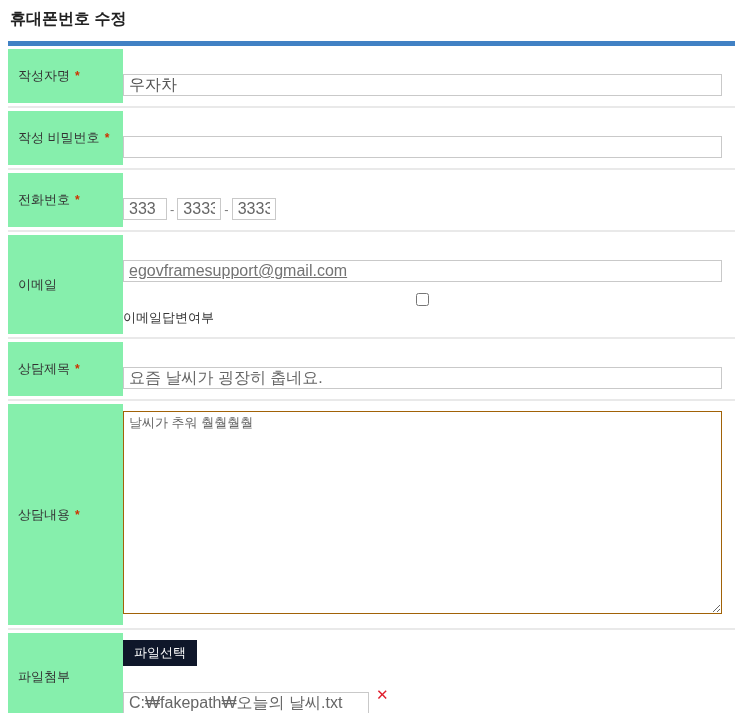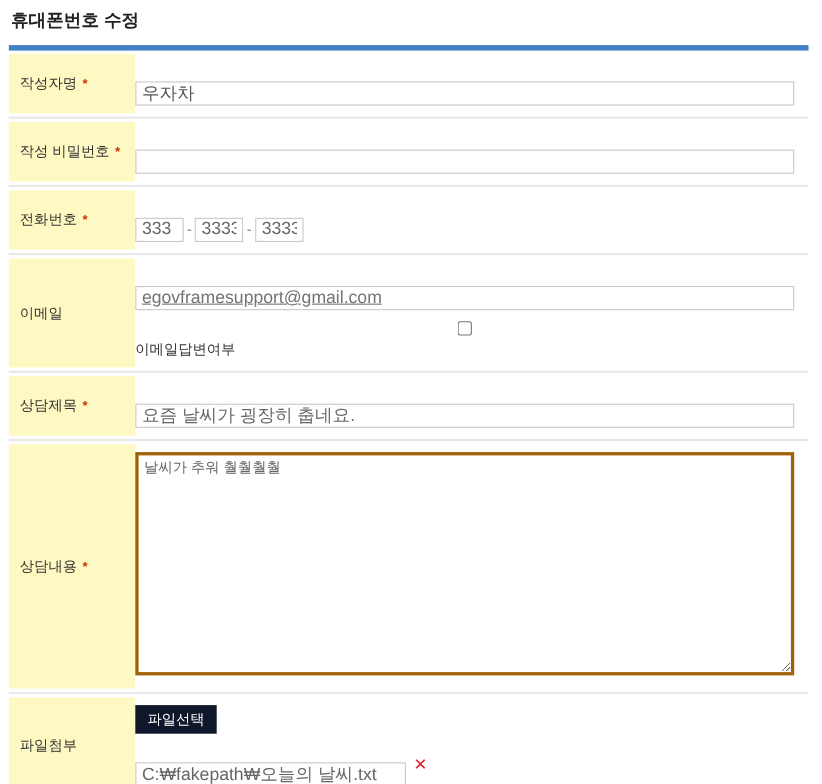--- a/index.html
+++ b/index.html
@@ -15,21 +15,21 @@
   .page-title {
     font-size: 16px; font-weight: bold; color: #222;
     margin: 3px 0 11px 2px; letter-spacing: 0;
   }
   .accent-bar { height: 5px; background: #4181c4; width: 727px; }
 
   .form-table { width: 727px; }
   .form-row { display: flex; border-bottom: 2px solid #e9e9e9; }
   .label-cell {
     width: 115px; min-width: 115px;
-    background: #fef9c3;
+    background: #86efac;
     margin: 3px 0;
     padding: 8px 4px 8px 10px;
     display: flex; align-items: center;
     font-size: 13px; color: #333;
   }
   .row-tall .label-cell { align-items: center; }
   .required-mark { color: #cc3300; font-weight: bold; margin-left: 5px; font-size: 12px; }
   .value-cell { flex: 1; padding: 10px 0 10px 0; }
 
   input[type="text"], input[type="password"] {
@@ -44,21 +44,21 @@
   .dash { color: #777; font-size: 13px; margin: 0 3px; }
   .dash-tight { color: #777; font-size: 13px; margin: 0 1px; }
 
   .email-extra { width: 599px; }
   .checkbox-line { text-align: center; margin-top: 8px; height: 14px; }
   .checkbox-line input { width: 13px; height: 13px; margin: 0; vertical-align: middle; }
   .email-reply-label { font-size: 13px; color: #333; margin-top: 5px; }
 
   textarea {
     width: 599px; height: 203px;
-    border: 3px solid #a16207;
+    border: 1px solid #a16207;
     font-size: 13px; color: #666; padding: 2px 5px;
     font-family: "Liberation Sans", "DejaVu Sans", sans-serif;
     outline: none; resize: both;
   }
 
   .file-select-btn {
     display: inline-block;
     background: #0f172a; color: #fff;
     font-size: 13px; padding: 4px 11px;
     border: none; cursor: pointer;

